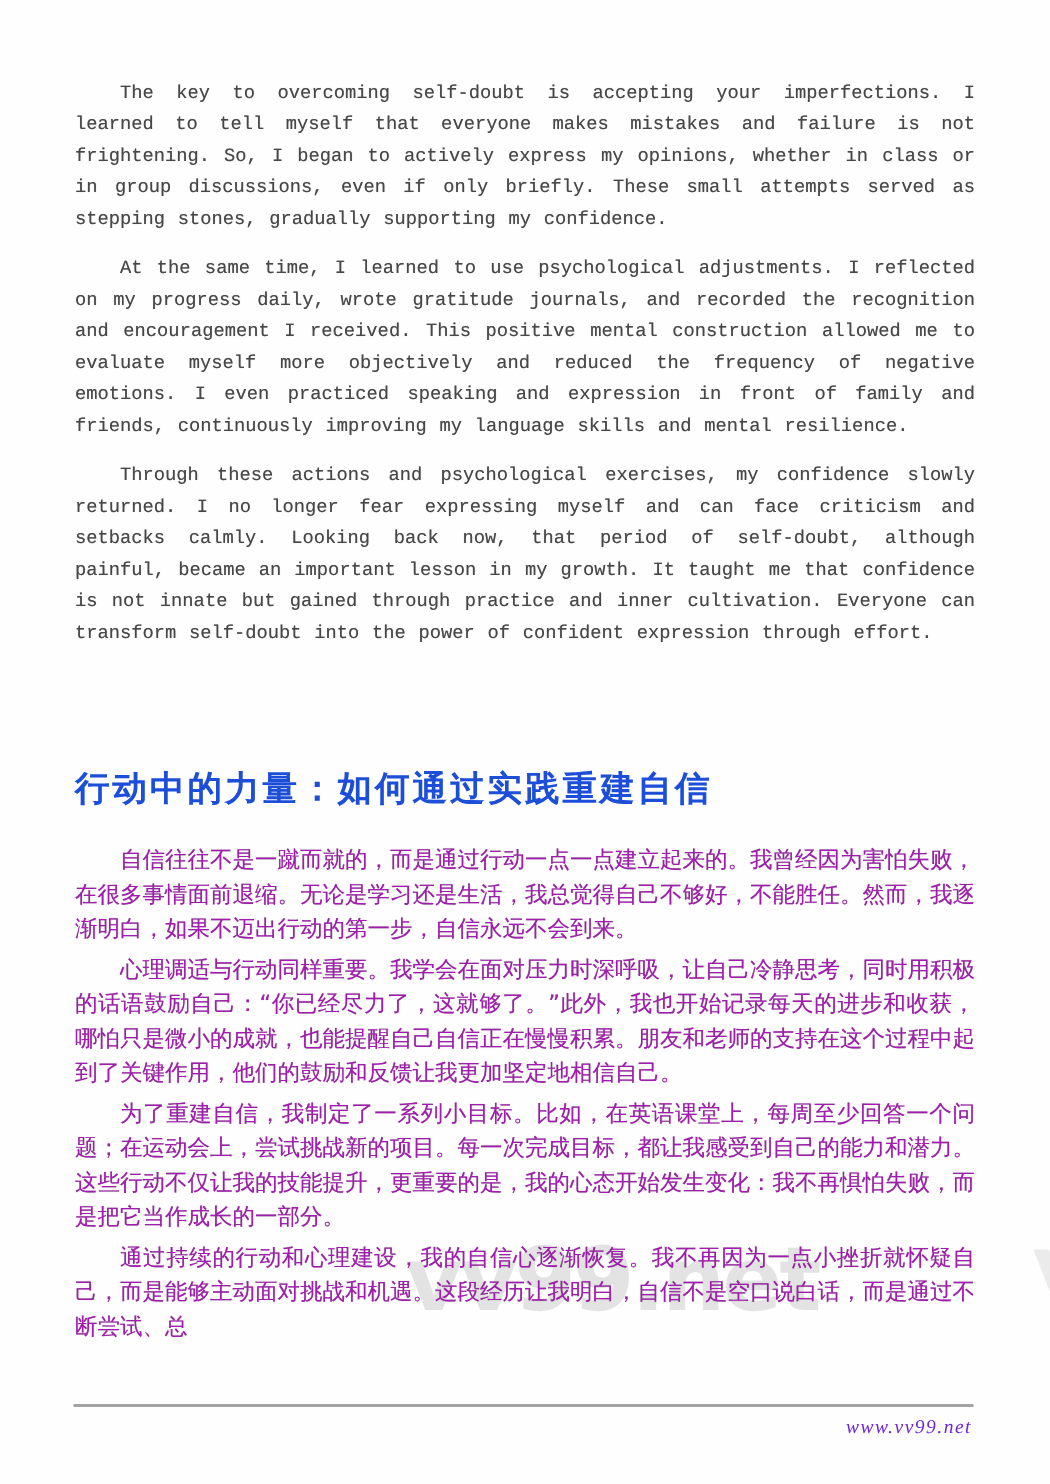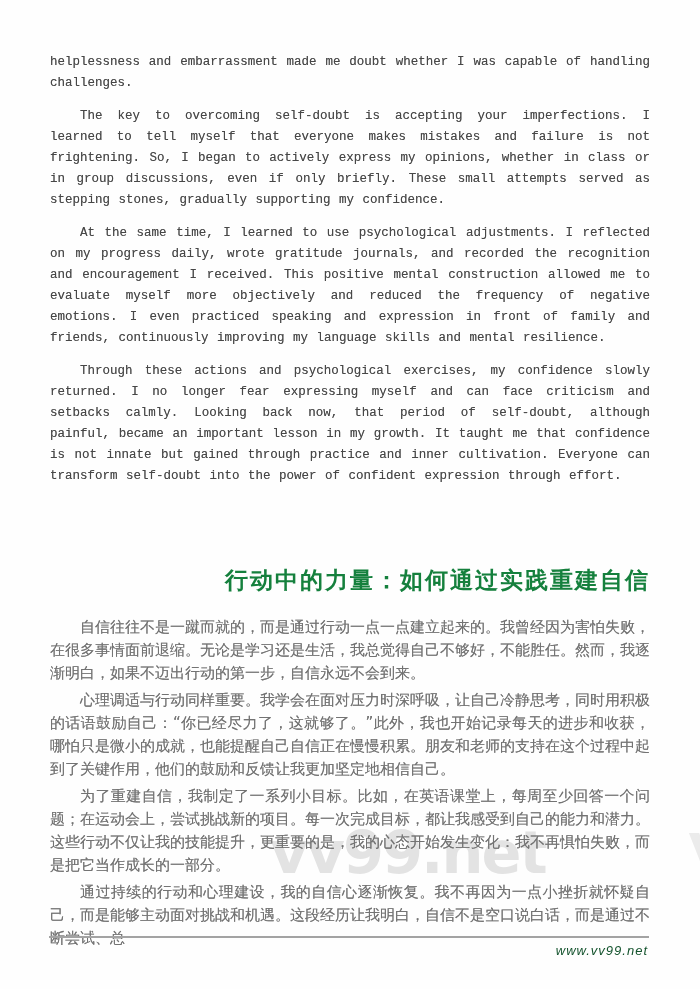--- a/index.html
+++ b/index.html
@@ -46,65 +46,64 @@
     word-spacing:1px;
     margin:0 0 12px 0;
     text-shadow:0 0 0.5px rgba(70,70,70,0.55);
   }
   .en-p.no-indent { text-indent:0; }
   .cn-title {
     font-family:"DejaVu Sans", "Liberation Sans", sans-serif;
     font-size:23px;
     font-weight:bold;
     line-height:30px;
-    color:#15803d;
-    text-align:right;
+    color:#1d4ed8;
+    text-align:left;
     letter-spacing:2px;
     margin:78px 0 21px 0;
   }
   .cn-p {
     font-family:"DejaVu Sans", "Liberation Sans", sans-serif;
     font-size:15px;
     line-height:23px;
-    color:#737373;
+    color:#a21caf;
     text-align:justify;
     text-indent:2em;
     margin:0 0 4px 0;
     text-shadow:0 0 0.5px rgba(58,58,58,0.5);
   }
   .footer-line {
     position:absolute;
     left:49px; top:936px;
     width:600px; height:0;
     border-top:2px solid #a3a3a3;
     z-index:1;
   }
   .footer-url {
     position:absolute;
     right:52px; top:943px;
-    font-family:Liberation Sans, sans-serif;
+    font-family:Liberation Serif, serif;
     font-style:italic;
     font-size:13px;
     letter-spacing:1px;
-    color:#14532d;
+    color:#6d28d9;
     z-index:1;
   }
 </style>
 </head>
 <body>
 
 <div class="page">
 
   <div class="watermark">vv99.net</div>
   <div class="watermark fragment">vv99.net</div>
 
   <div class="content">
 
     <section>
-      <p class="en-p no-indent">helplessness and embarrassment made me doubt whether I was capable of handling challenges.</p>
       <p class="en-p">The key to overcoming self-doubt is accepting your imperfections. I learned to tell myself that everyone makes mistakes and failure is not frightening. So, I began to actively express my opinions, whether in class or in group discussions, even if only briefly. These small attempts served as stepping stones, gradually supporting my confidence.</p>
       <p class="en-p">At the same time, I learned to use psychological adjustments. I reflected on my progress daily, wrote gratitude journals, and recorded the recognition and encouragement I received. This positive mental construction allowed me to evaluate myself more objectively and reduced the frequency of negative emotions. I even practiced speaking and expression in front of family and friends, continuously improving my language skills and mental resilience.</p>
       <p class="en-p">Through these actions and psychological exercises, my confidence slowly returned. I no longer fear expressing myself and can face criticism and setbacks calmly. Looking back now, that period of self-doubt, although painful, became an important lesson in my growth. It taught me that confidence is not innate but gained through practice and inner cultivation. Everyone can transform self-doubt into the power of confident expression through effort.</p>
     </section>
 
     <h1 class="cn-title">行动中的力量：如何通过实践重建自信</h1>
 
     <section>
       <p class="cn-p">自信往往不是一蹴而就的，而是通过行动一点一点建立起来的。我曾经因为害怕失败，在很多事情面前退缩。无论是学习还是生活，我总觉得自己不够好，不能胜任。然而，我逐渐明白，如果不迈出行动的第一步，自信永远不会到来。</p>
       <p class="cn-p">心理调适与行动同样重要。我学会在面对压力时深呼吸，让自己冷静思考，同时用积极的话语鼓励自己：“你已经尽力了，这就够了。”此外，我也开始记录每天的进步和收获，哪怕只是微小的成就，也能提醒自己自信正在慢慢积累。朋友和老师的支持在这个过程中起到了关键作用，他们的鼓励和反馈让我更加坚定地相信自己。</p>

